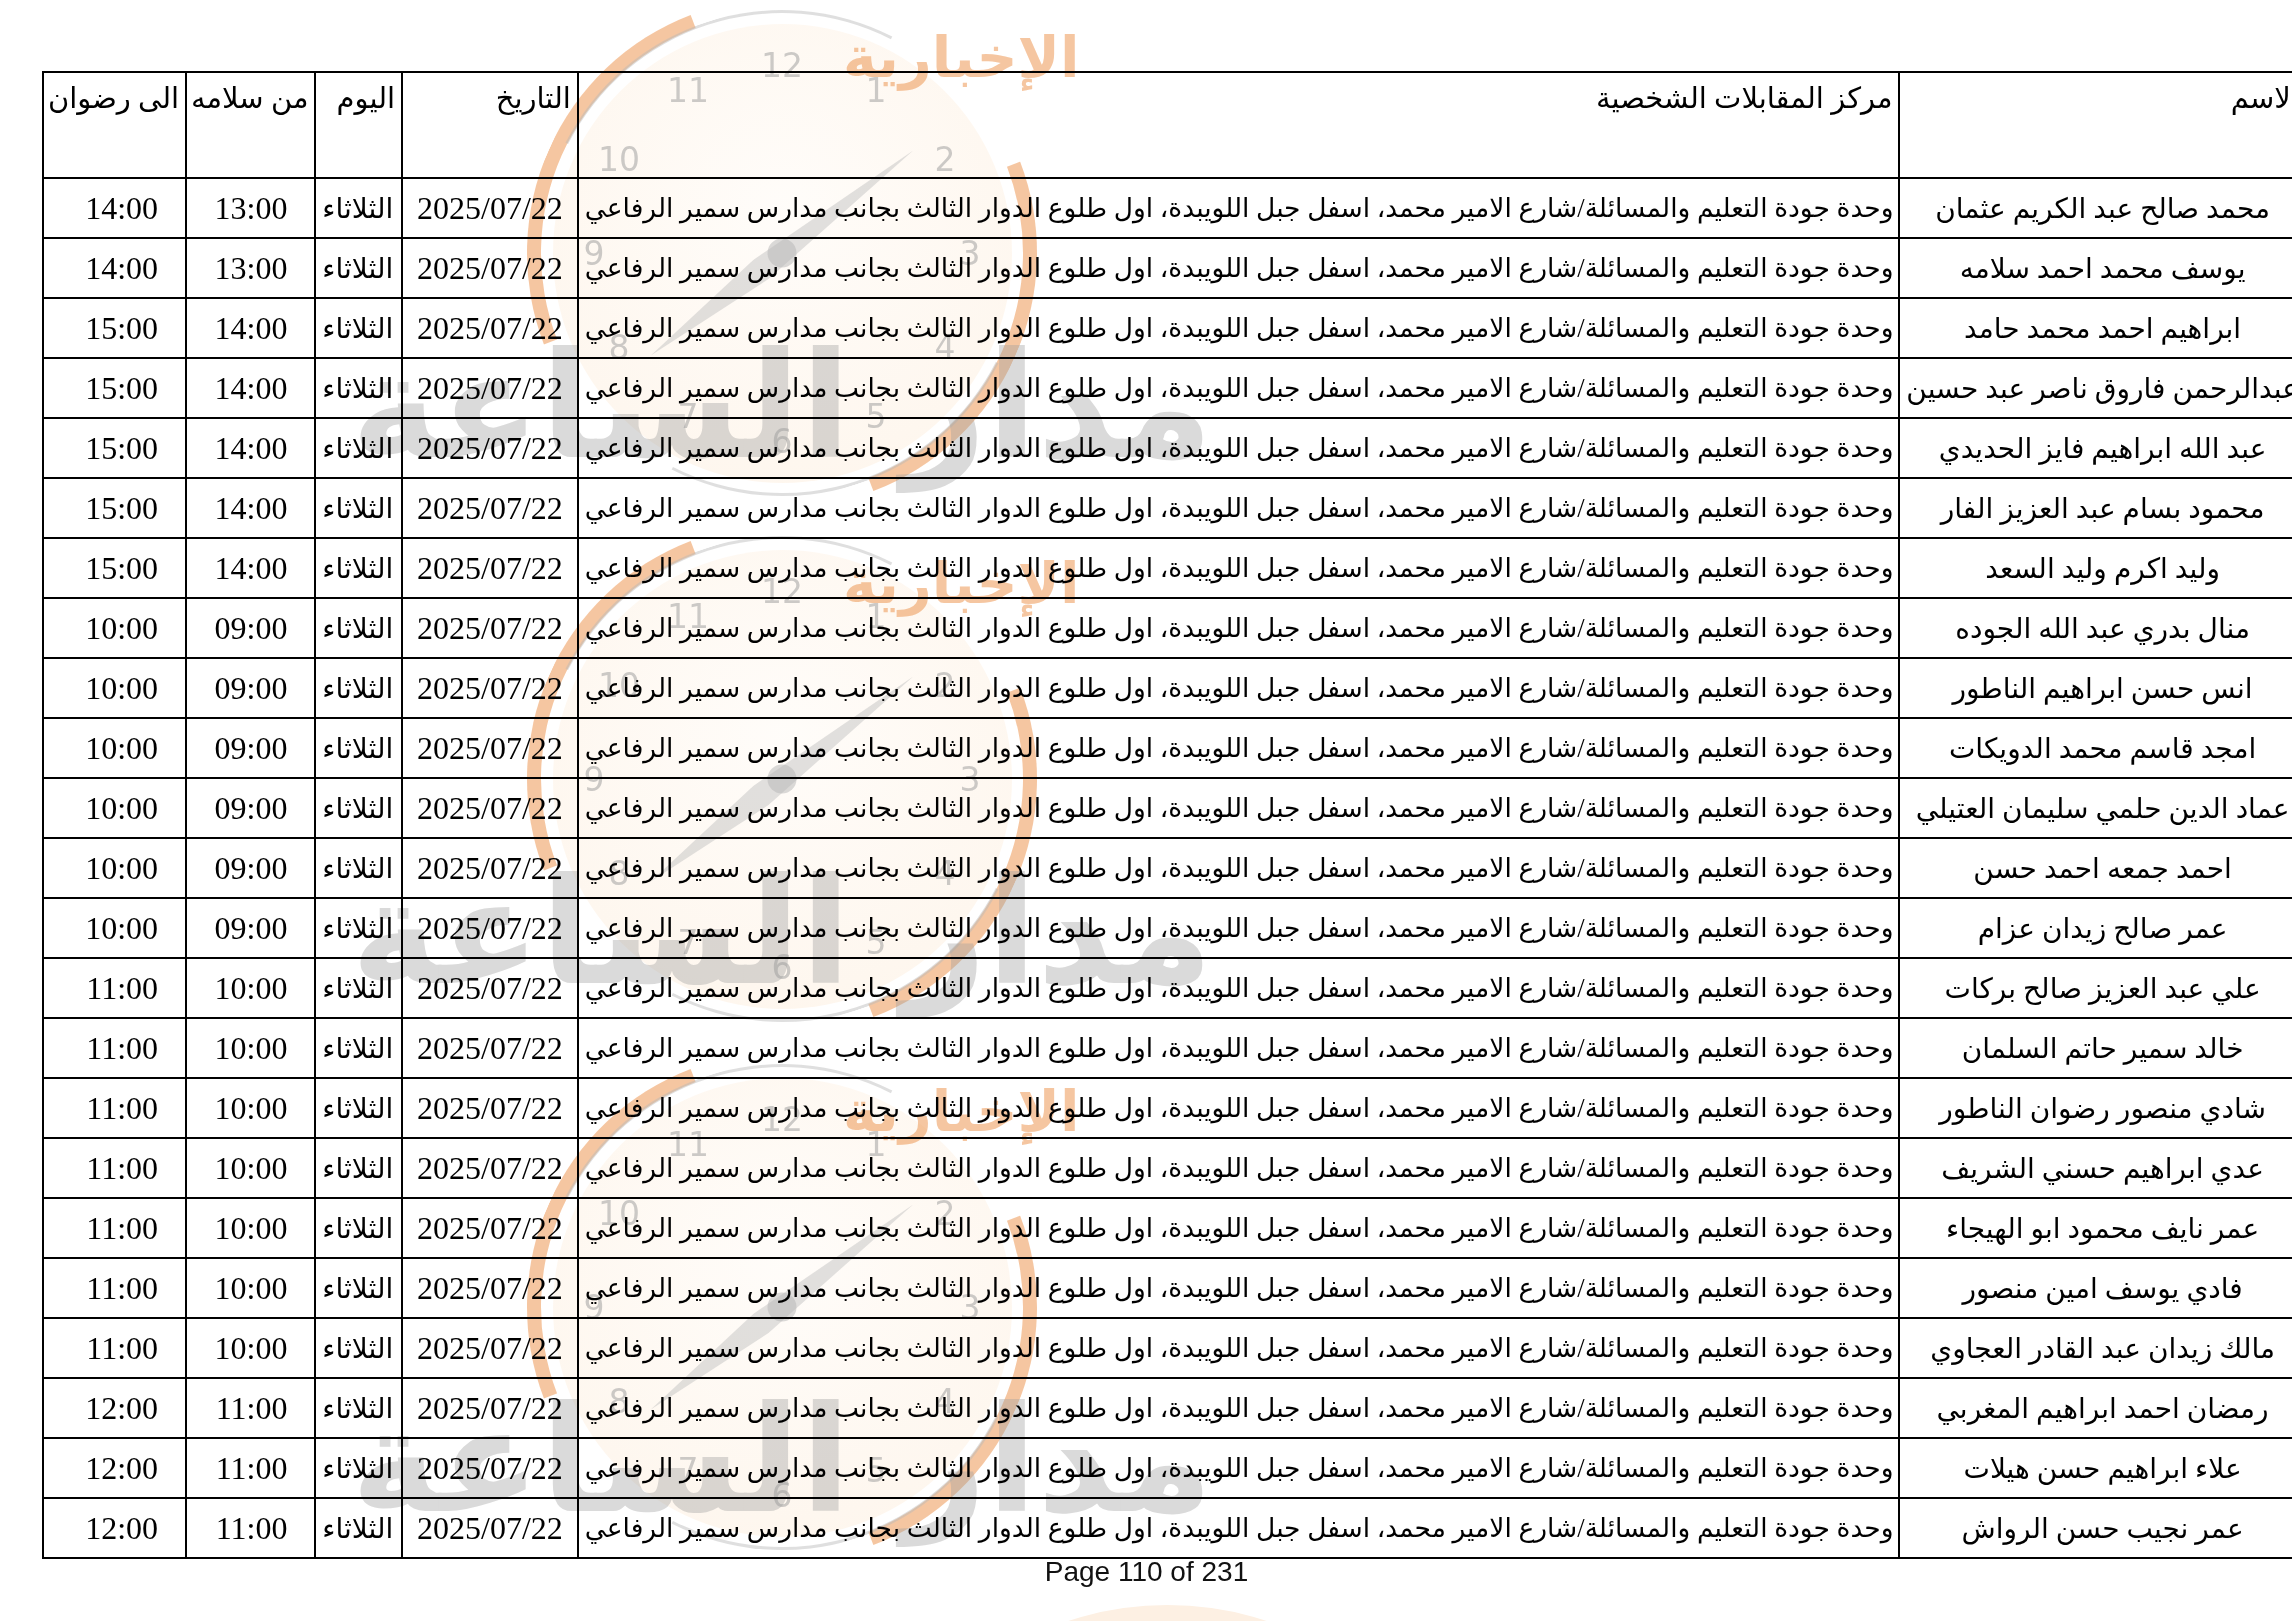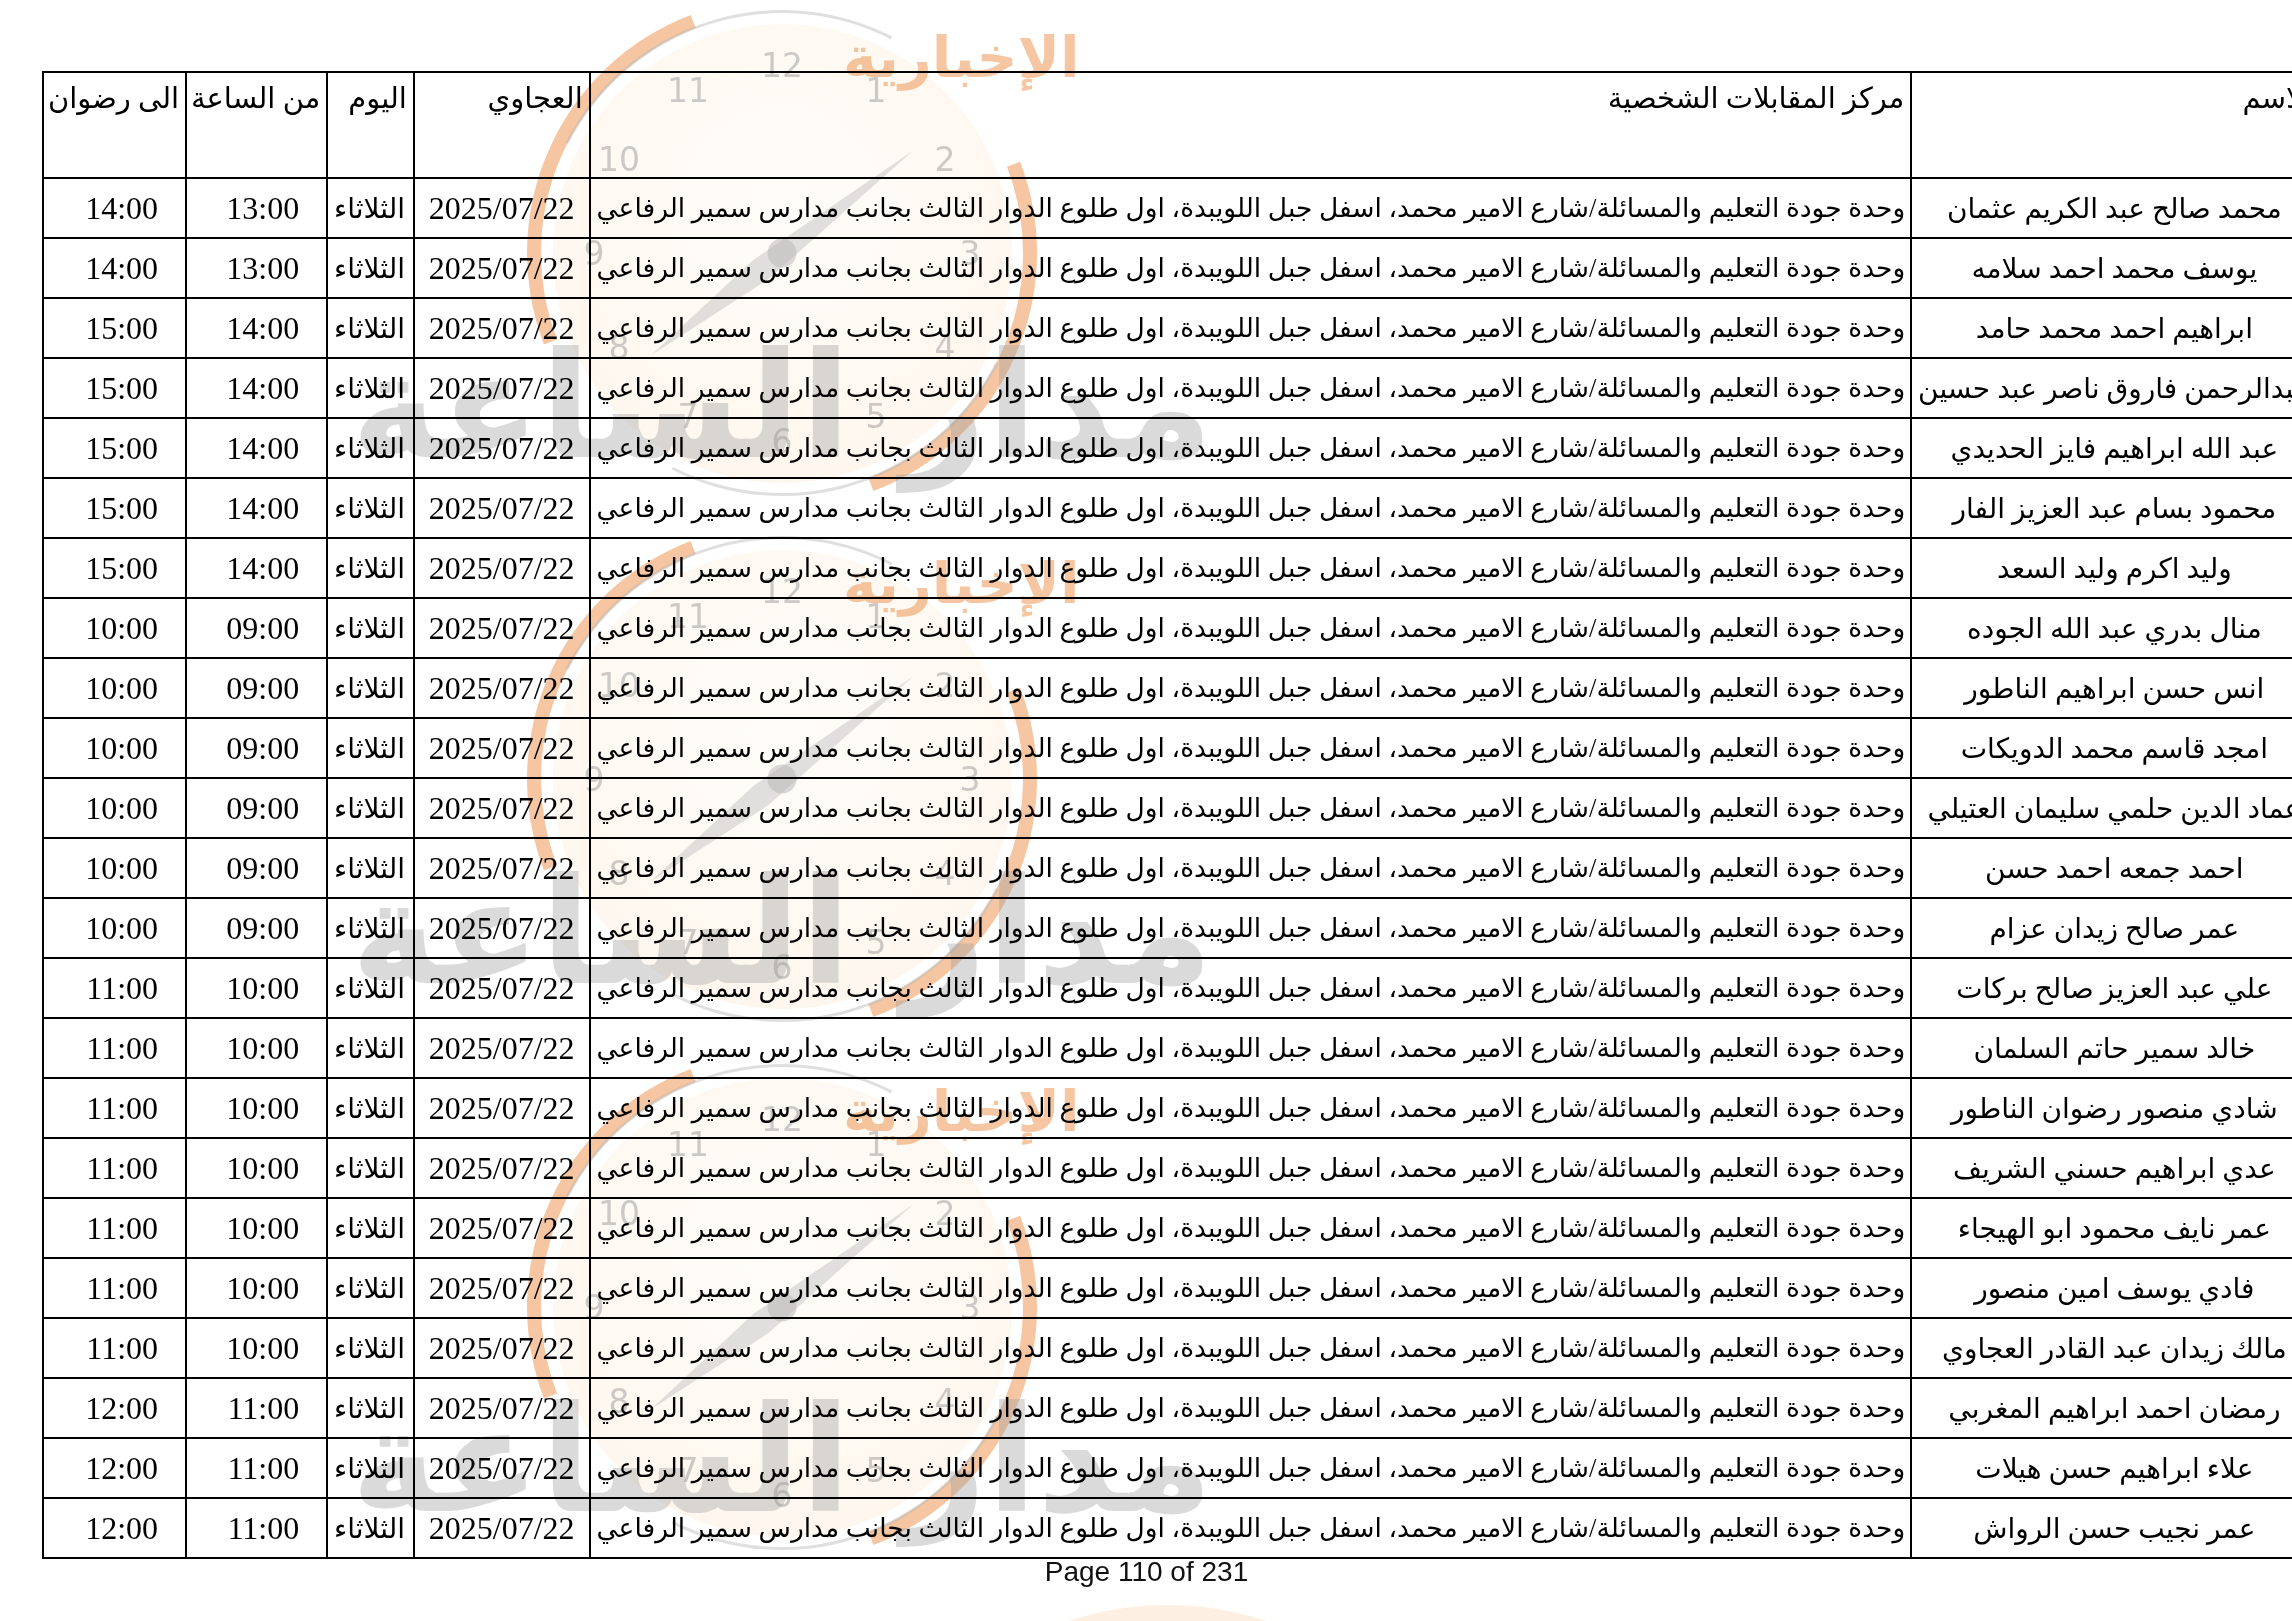--- a/index.html
+++ b/index.html
@@ -137,23 +137,23 @@
       <col style="width:155px">
         <col style="width:80px">
         <col style="width:107px">
         <col style="width:111px">
     </colgroup>
     <thead>
       <tr>
 
         <th>الاسم</th>
         <th>مركز المقابلات الشخصية</th>
-        <th>العجاوي</th>
+        <th>التاريخ</th>
         <th>اليوم</th>
-        <th>من الساعة</th>
+        <th>من سلامه</th>
         <th>الى رضوان</th>
       </tr>
     </thead>
     <tbody>
         <tr>
 
     <td class="c-name">محمد صالح عبد الكريم عثمان</td>
     <td class="c-center">وحدة جودة التعليم والمسائلة/شارع الامير محمد، اسفل جبل اللويبدة، اول طلوع الدوار الثالث بجانب مدارس سمير الرفاعي</td>
     <td class="c-date num">2025/07/22</td>
     <td class="c-day">الثلاثاء</td>

